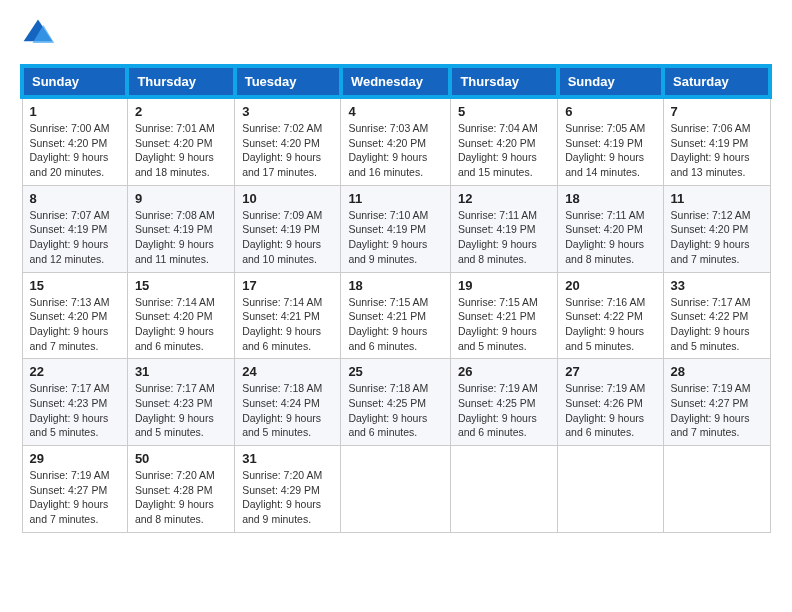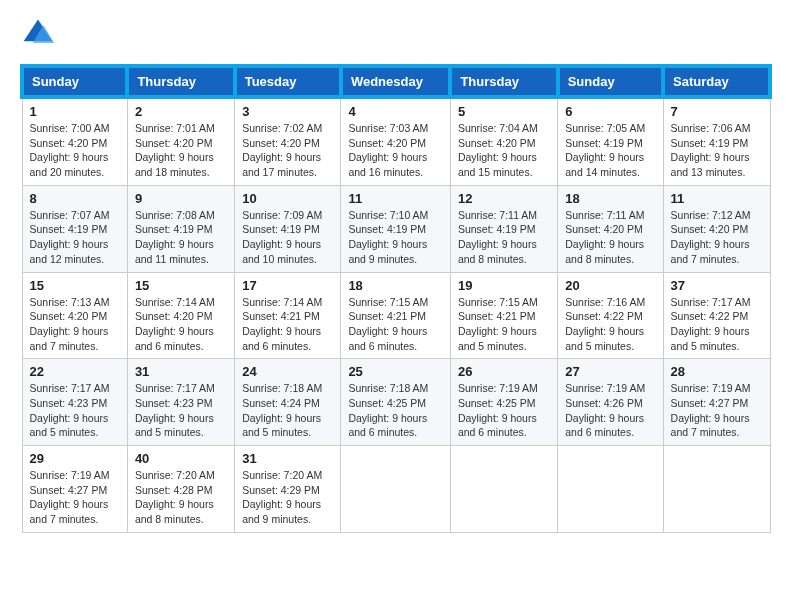--- a/index.html
+++ b/index.html
@@ -198,21 +198,21 @@
         </td>
         <td>
           <span class="day-number">19</span>
           <div class="day-detail">Sunrise: 7:15 AM<br>Sunset: 4:21 PM<br>Daylight: 9 hours and 5 minutes.</div>
         </td>
         <td>
           <span class="day-number">20</span>
           <div class="day-detail">Sunrise: 7:16 AM<br>Sunset: 4:22 PM<br>Daylight: 9 hours and 5 minutes.</div>
         </td>
         <td>
-          <span class="day-number">37</span>
+          <span class="day-number">33</span>
           <div class="day-detail">Sunrise: 7:17 AM<br>Sunset: 4:22 PM<br>Daylight: 9 hours and 5 minutes.</div>
         </td>
       </tr>
       <tr>
         <td>
           <span class="day-number">22</span>
           <div class="day-detail">Sunrise: 7:17 AM<br>Sunset: 4:23 PM<br>Daylight: 9 hours and 5 minutes.</div>
         </td>
         <td>
           <span class="day-number">31</span>
@@ -238,21 +238,21 @@
           <span class="day-number">28</span>
           <div class="day-detail">Sunrise: 7:19 AM<br>Sunset: 4:27 PM<br>Daylight: 9 hours and 7 minutes.</div>
         </td>
       </tr>
       <tr>
         <td>
           <span class="day-number">29</span>
           <div class="day-detail">Sunrise: 7:19 AM<br>Sunset: 4:27 PM<br>Daylight: 9 hours and 7 minutes.</div>
         </td>
         <td>
-          <span class="day-number">40</span>
+          <span class="day-number">50</span>
           <div class="day-detail">Sunrise: 7:20 AM<br>Sunset: 4:28 PM<br>Daylight: 9 hours and 8 minutes.</div>
         </td>
         <td>
           <span class="day-number">31</span>
           <div class="day-detail">Sunrise: 7:20 AM<br>Sunset: 4:29 PM<br>Daylight: 9 hours and 9 minutes.</div>
         </td>
         <td class="empty-cell"></td>
         <td class="empty-cell"></td>
         <td class="empty-cell"></td>
         <td class="empty-cell"></td>

